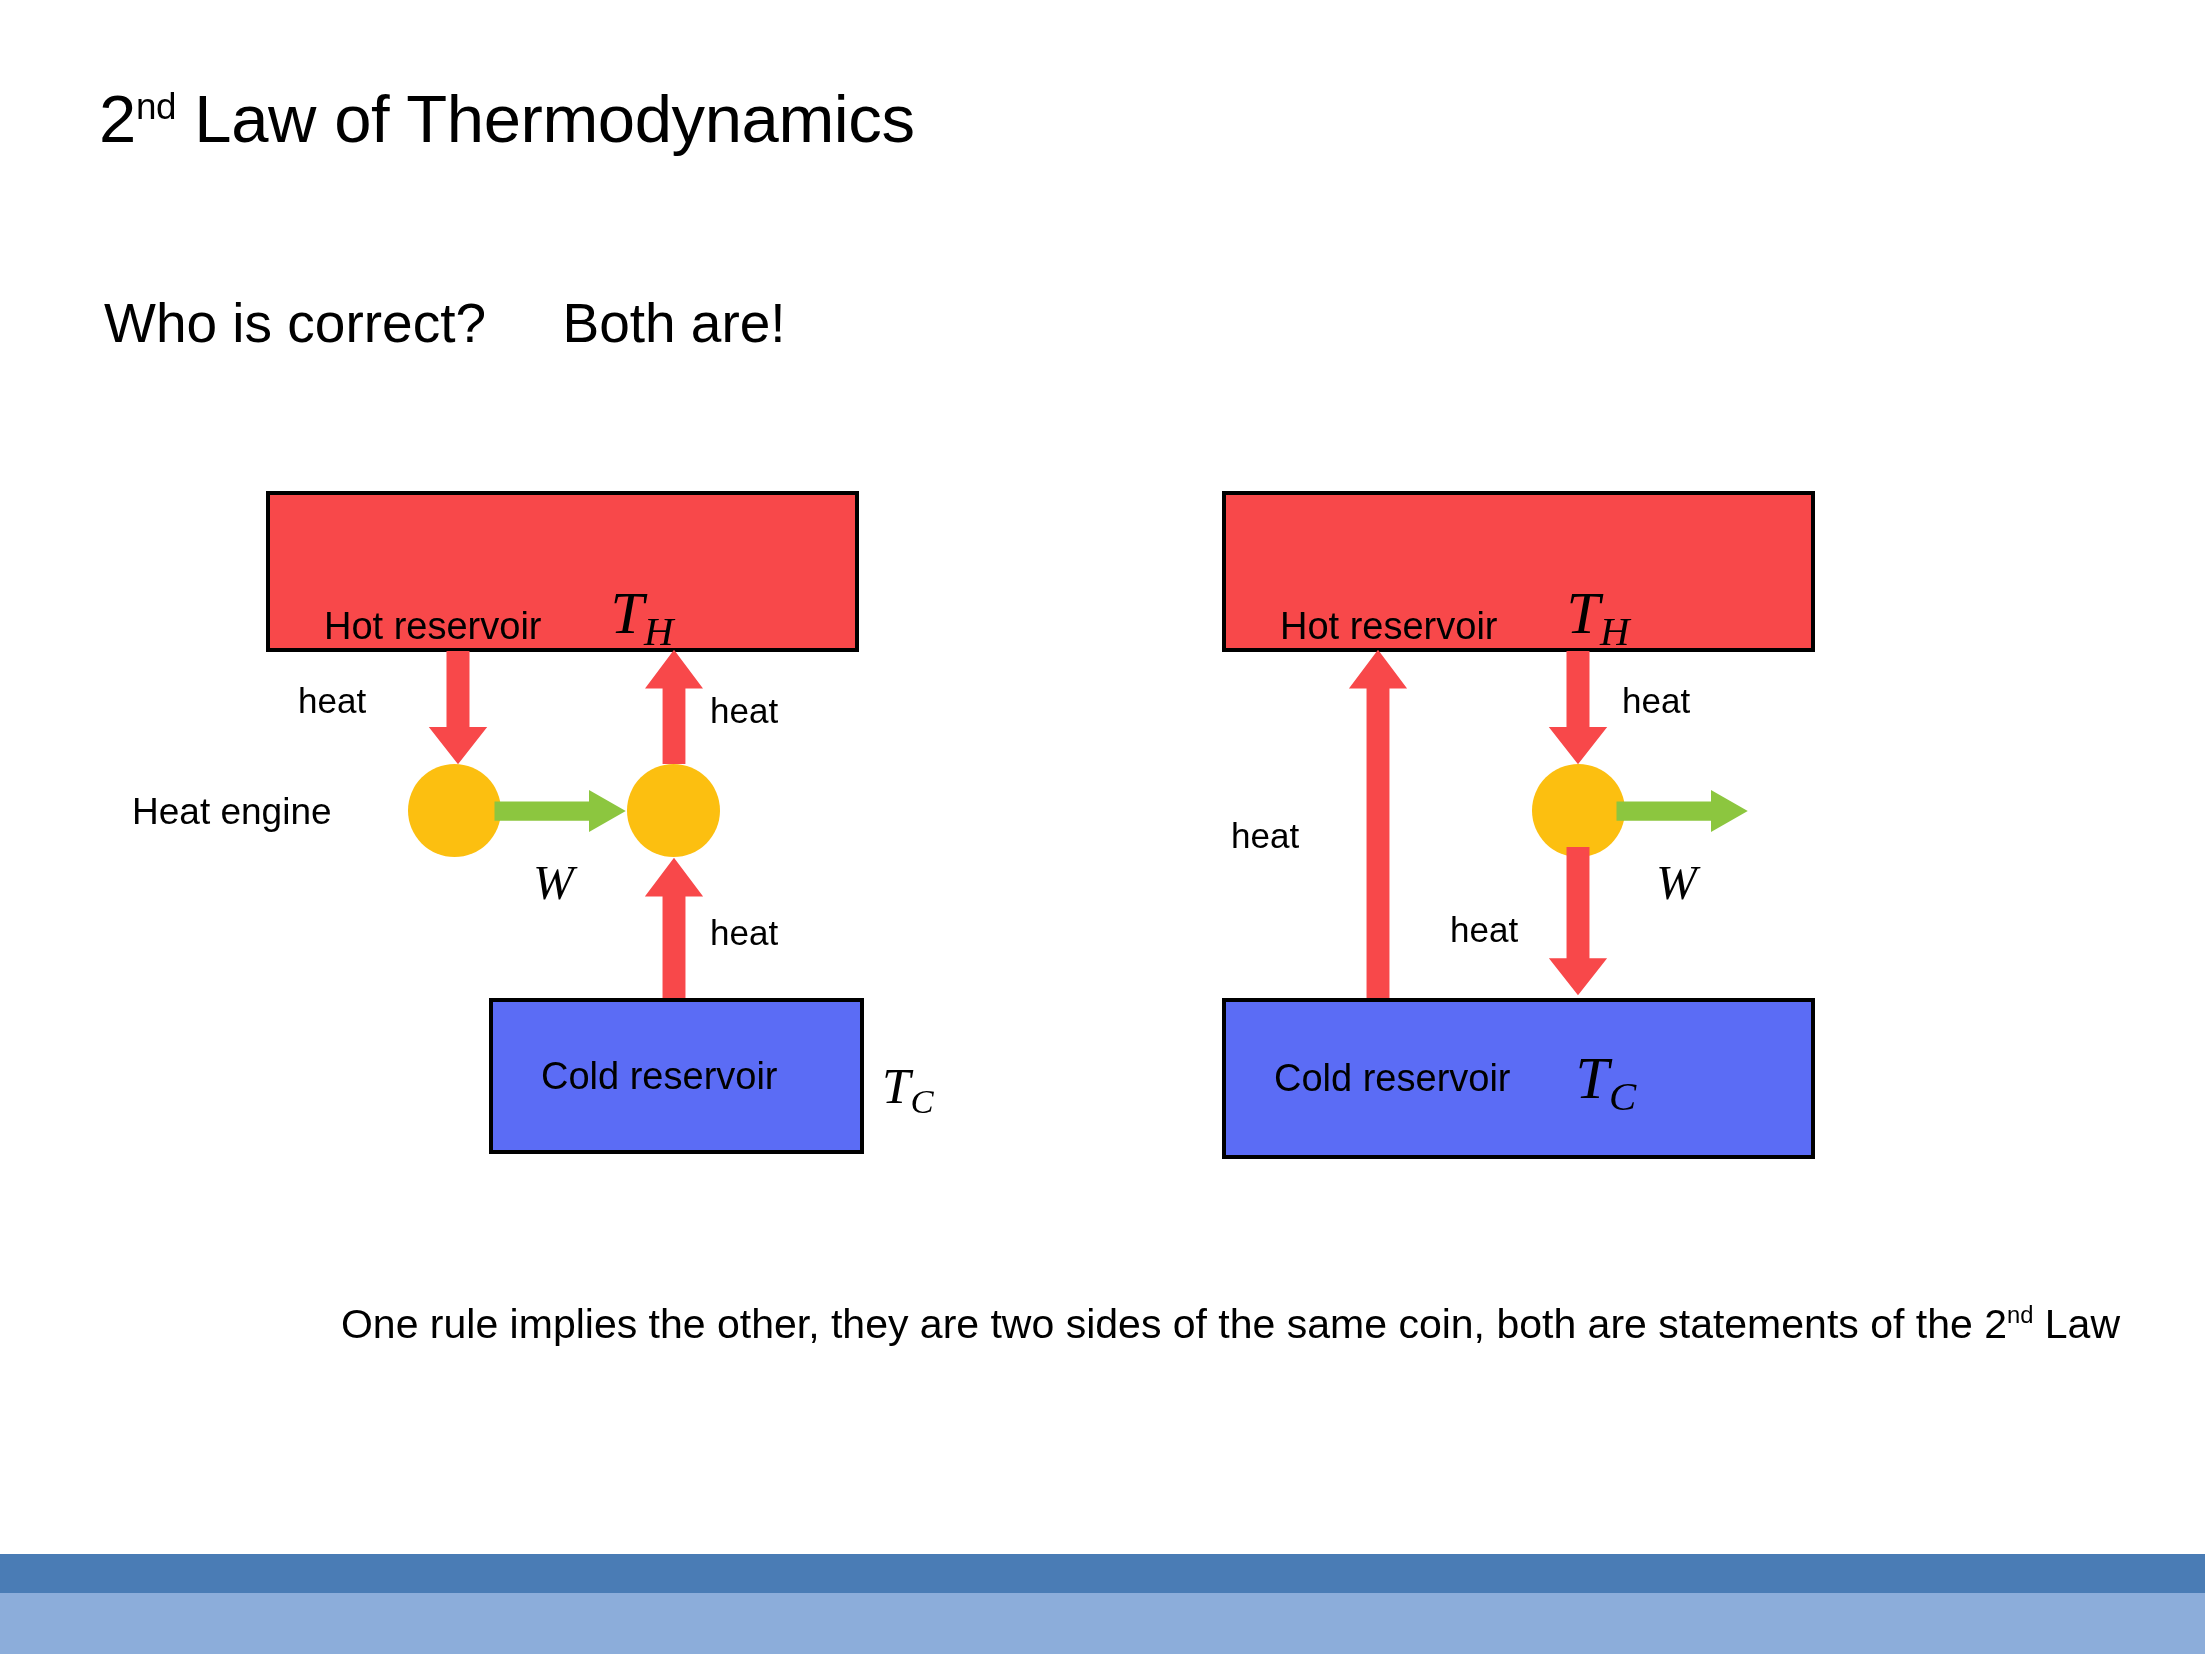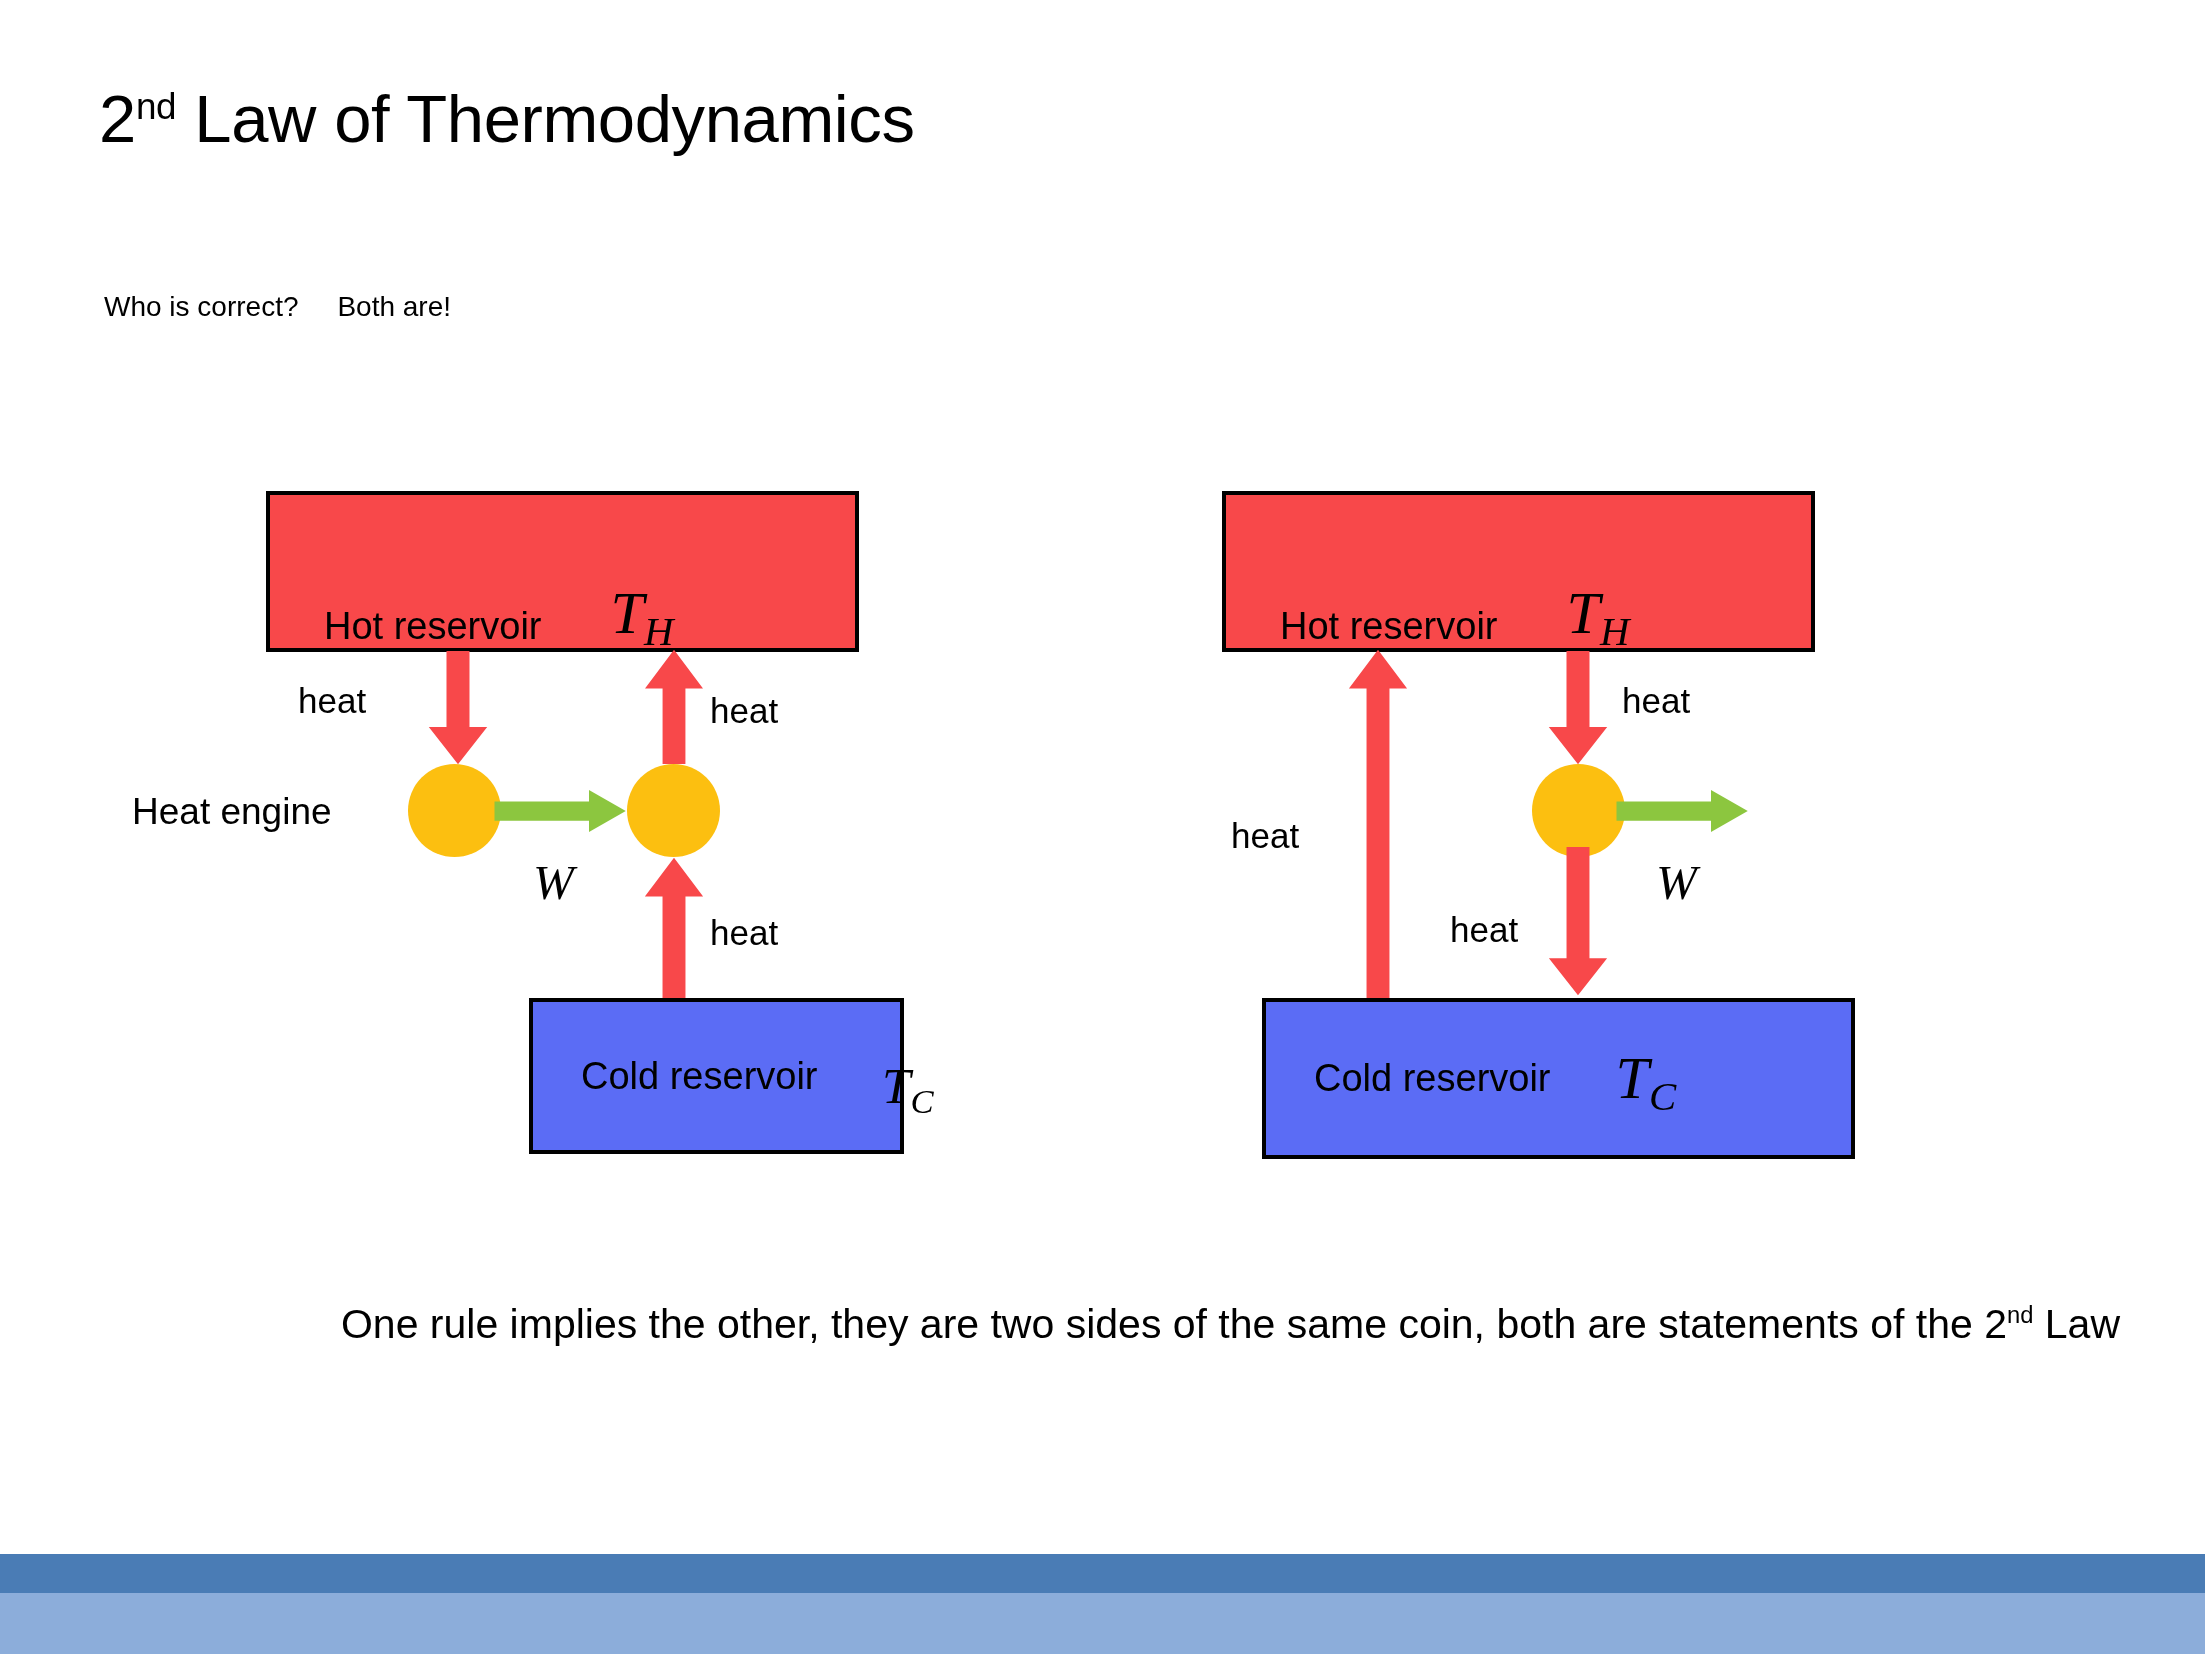--- a/index.html
+++ b/index.html
@@ -31,21 +31,21 @@
   #slide-title .sup {
     font-size: 0.55em;
     vertical-align: super;
     line-height: 0;
   }
 
   #question-line {
     position: absolute;
     left: 104px;
     top: 291px;
-    font-size: 28px;
+    font-size: 55px;
     white-space: pre;
   }
 
   #conclusion {
     position: absolute;
     left: 117px;
     top: 1297px;
     width: 2003px;
     font-size: 41px;
     line-height: 1.35;
@@ -81,21 +81,21 @@
     left: 0;
   }
   .reservoir {
     position: absolute;
     border: 4.4px solid #000000;
     box-sizing: border-box;
     display: flex;
     align-items: center;
   }
   .reservoir.hot { background: #f8484a; align-items: flex-end; }
-  .reservoir.cold { background: #5b6cf5; margin-left: 40px; }
+  .reservoir.cold { background: #5b6cf5; }
   .res-label {
     font-size: 38px;
     white-space: nowrap;
   }
   .mathsym {
     font-family: "Liberation Serif", "DejaVu Serif", serif;
     font-style: italic;
     font-size: 60px;
     white-space: nowrap;
   }

